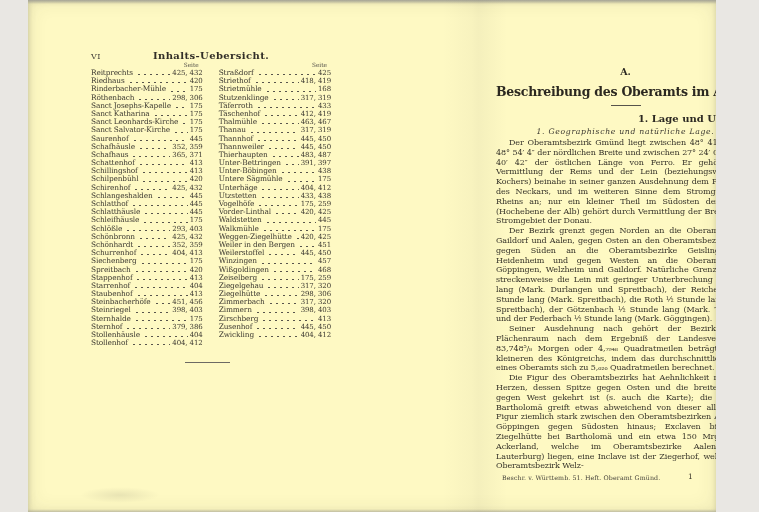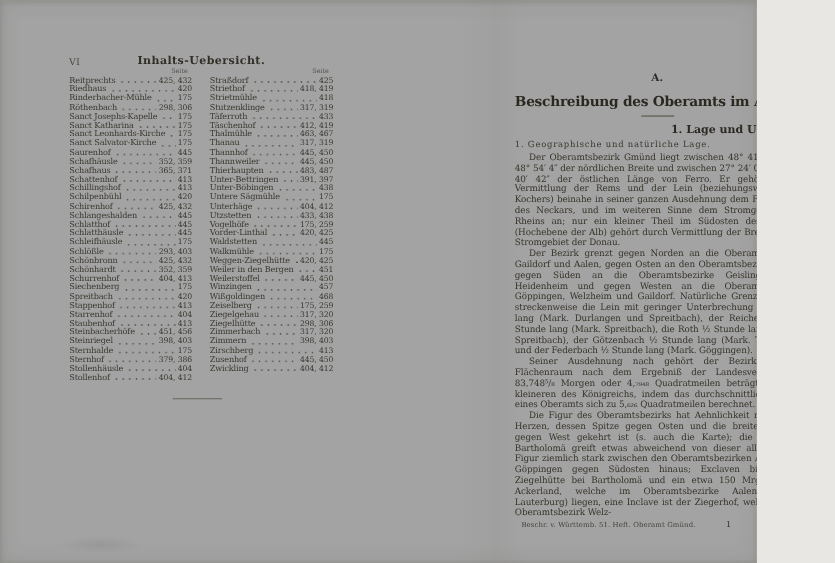--- a/index.html
+++ b/index.html
@@ -1,21 +1,22 @@
 <!DOCTYPE html>
 <html><head>
 <meta charset="utf-8">
 <style>
   html, body { margin: 0; padding: 0; background: #e9e7e3; }
   .spread {
     position: relative; width: 688px; height: 512px; overflow: hidden;
-    background: #a3a3a3;
+    background: #fef9c3;
     font-family: "DejaVu Serif", "Liberation Serif", serif;
     color: #3a372f;
     box-shadow: inset 0 0 20px rgba(60,55,45,0.10), inset 0 2px 5px rgba(90,88,82,0.16), inset 2px 0 6px rgba(90,88,82,0.10);
+    margin-left: 28px;
   }
   .top-edge { position: absolute; top: 0; left: 0; right: 0; height: 4px;
     background: linear-gradient(to bottom, rgba(150,149,144,0.75), rgba(150,149,144,0)); }
   .bottom-edge { position: absolute; bottom: 0; left: 0; right: 0; height: 3px;
     background: linear-gradient(to top, rgba(150,149,144,0.45), rgba(150,149,144,0)); }
   .gutter { position: absolute; left: 415px; top: 0; width: 64px; height: 100%;
     background: linear-gradient(to right, rgba(0,0,0,0) 0%, rgba(110,105,95,0.045) 45%, rgba(110,105,95,0.065) 55%, rgba(0,0,0,0) 100%); }
   .smudge-bl { position: absolute; left: 52px; top: 487px; width: 80px; height: 16px;
     background: radial-gradient(ellipse at center, rgba(80,78,72,0.12), rgba(80,78,72,0) 70%); }
   .red-mark-1 { position: absolute; left: 732px; top: 26px; width: 14px; height: 16px;
@@ -40,21 +41,21 @@
   .idx-pages { font-size: 7px; letter-spacing: -0.1px; color: #3b3830; }
   .end-rule { position: absolute; left: 157px; top: 362px; width: 45px; height: 1px; background: #6d6a63; }
 
   
   .right-page { position: absolute; left: 468px; top: 66px; width: 259px; }
   .part-letter { text-align: center; font-size: 9.5px; font-weight: bold; color: #2c2922; margin: 0 0 7px 0; }
   .part-title { text-align: center; font-size: 12.5px; font-weight: bold; letter-spacing: -0.25px;
     white-space: nowrap; color: #2b2820; }
   .title-rule { width: 30px; height: 1px; background: #56534b; margin: 6px auto 7px auto; }
   .chapter-heading { text-align: right; font-size: 10px; font-weight: bold; color: #2c2922; margin: 0 0 2px 0; }
-  .sec-heading { font-size: 7.7px; letter-spacing: 0.7px; color: #3a372f; margin: 3px 0 2px 0; }
+  .sec-heading { text-align: center; font-size: 7.7px; letter-spacing: 0.7px; color: #3a372f; margin: 3px 0 2px 0; font-style: italic; }
   .sec-body { margin: 0; font-size: 8px; line-height: 9.8px; text-align: justify; text-indent: 13px;
     letter-spacing: -0.1px; color: #363329; }
   .rp-footer-sig { position: absolute; left: 474px; top: 474px; font-size: 6.3px; letter-spacing: 0.1px; color: #45423a; }
   .rp-footer-page { position: absolute; left: 660px; top: 472px; font-size: 7.5px; color: #383328; }
 </style>
 </head>
 <body>
 
 <div class="spread">
   <div class="top-edge"></div>
@@ -292,21 +293,21 @@
 
             <div class="idx-row">
               <span class="idx-name">Striethof</span>
               <span class="idx-leader"></span>
               <span class="idx-pages">418, 419</span>
             </div>
 
             <div class="idx-row">
               <span class="idx-name">Strietmühle</span>
               <span class="idx-leader"></span>
-              <span class="idx-pages">418</span>
+              <span class="idx-pages">168</span>
             </div>
 
             <div class="idx-row">
               <span class="idx-name">Stutzenklinge</span>
               <span class="idx-leader"></span>
               <span class="idx-pages">317, 319</span>
             </div>
 
             <div class="idx-row">
               <span class="idx-name">Täferroth</span>

